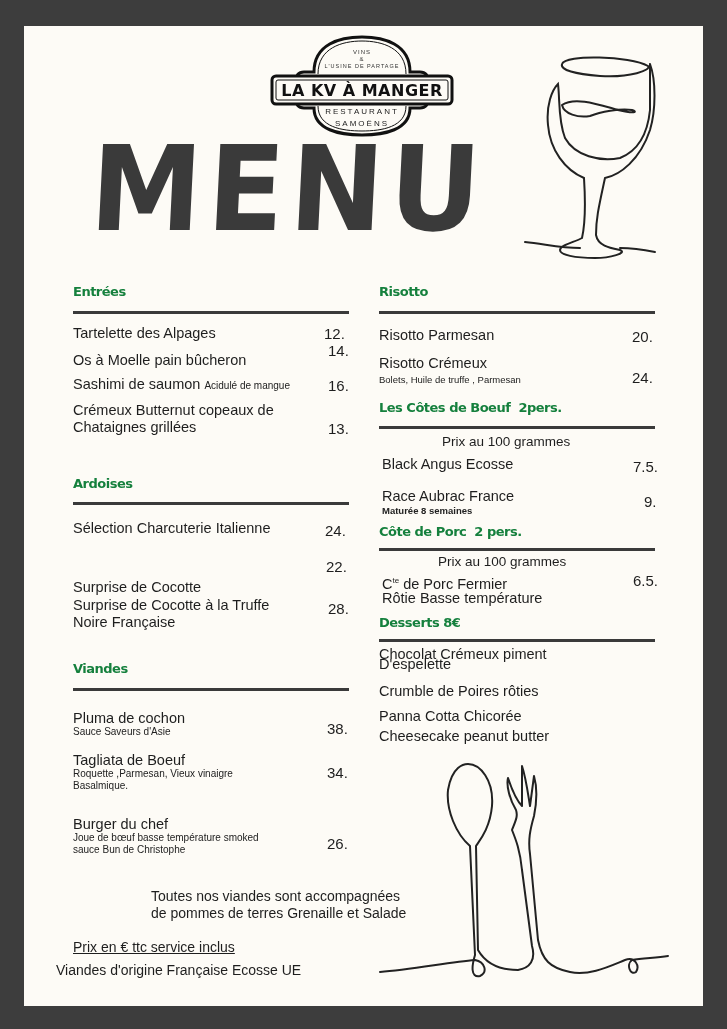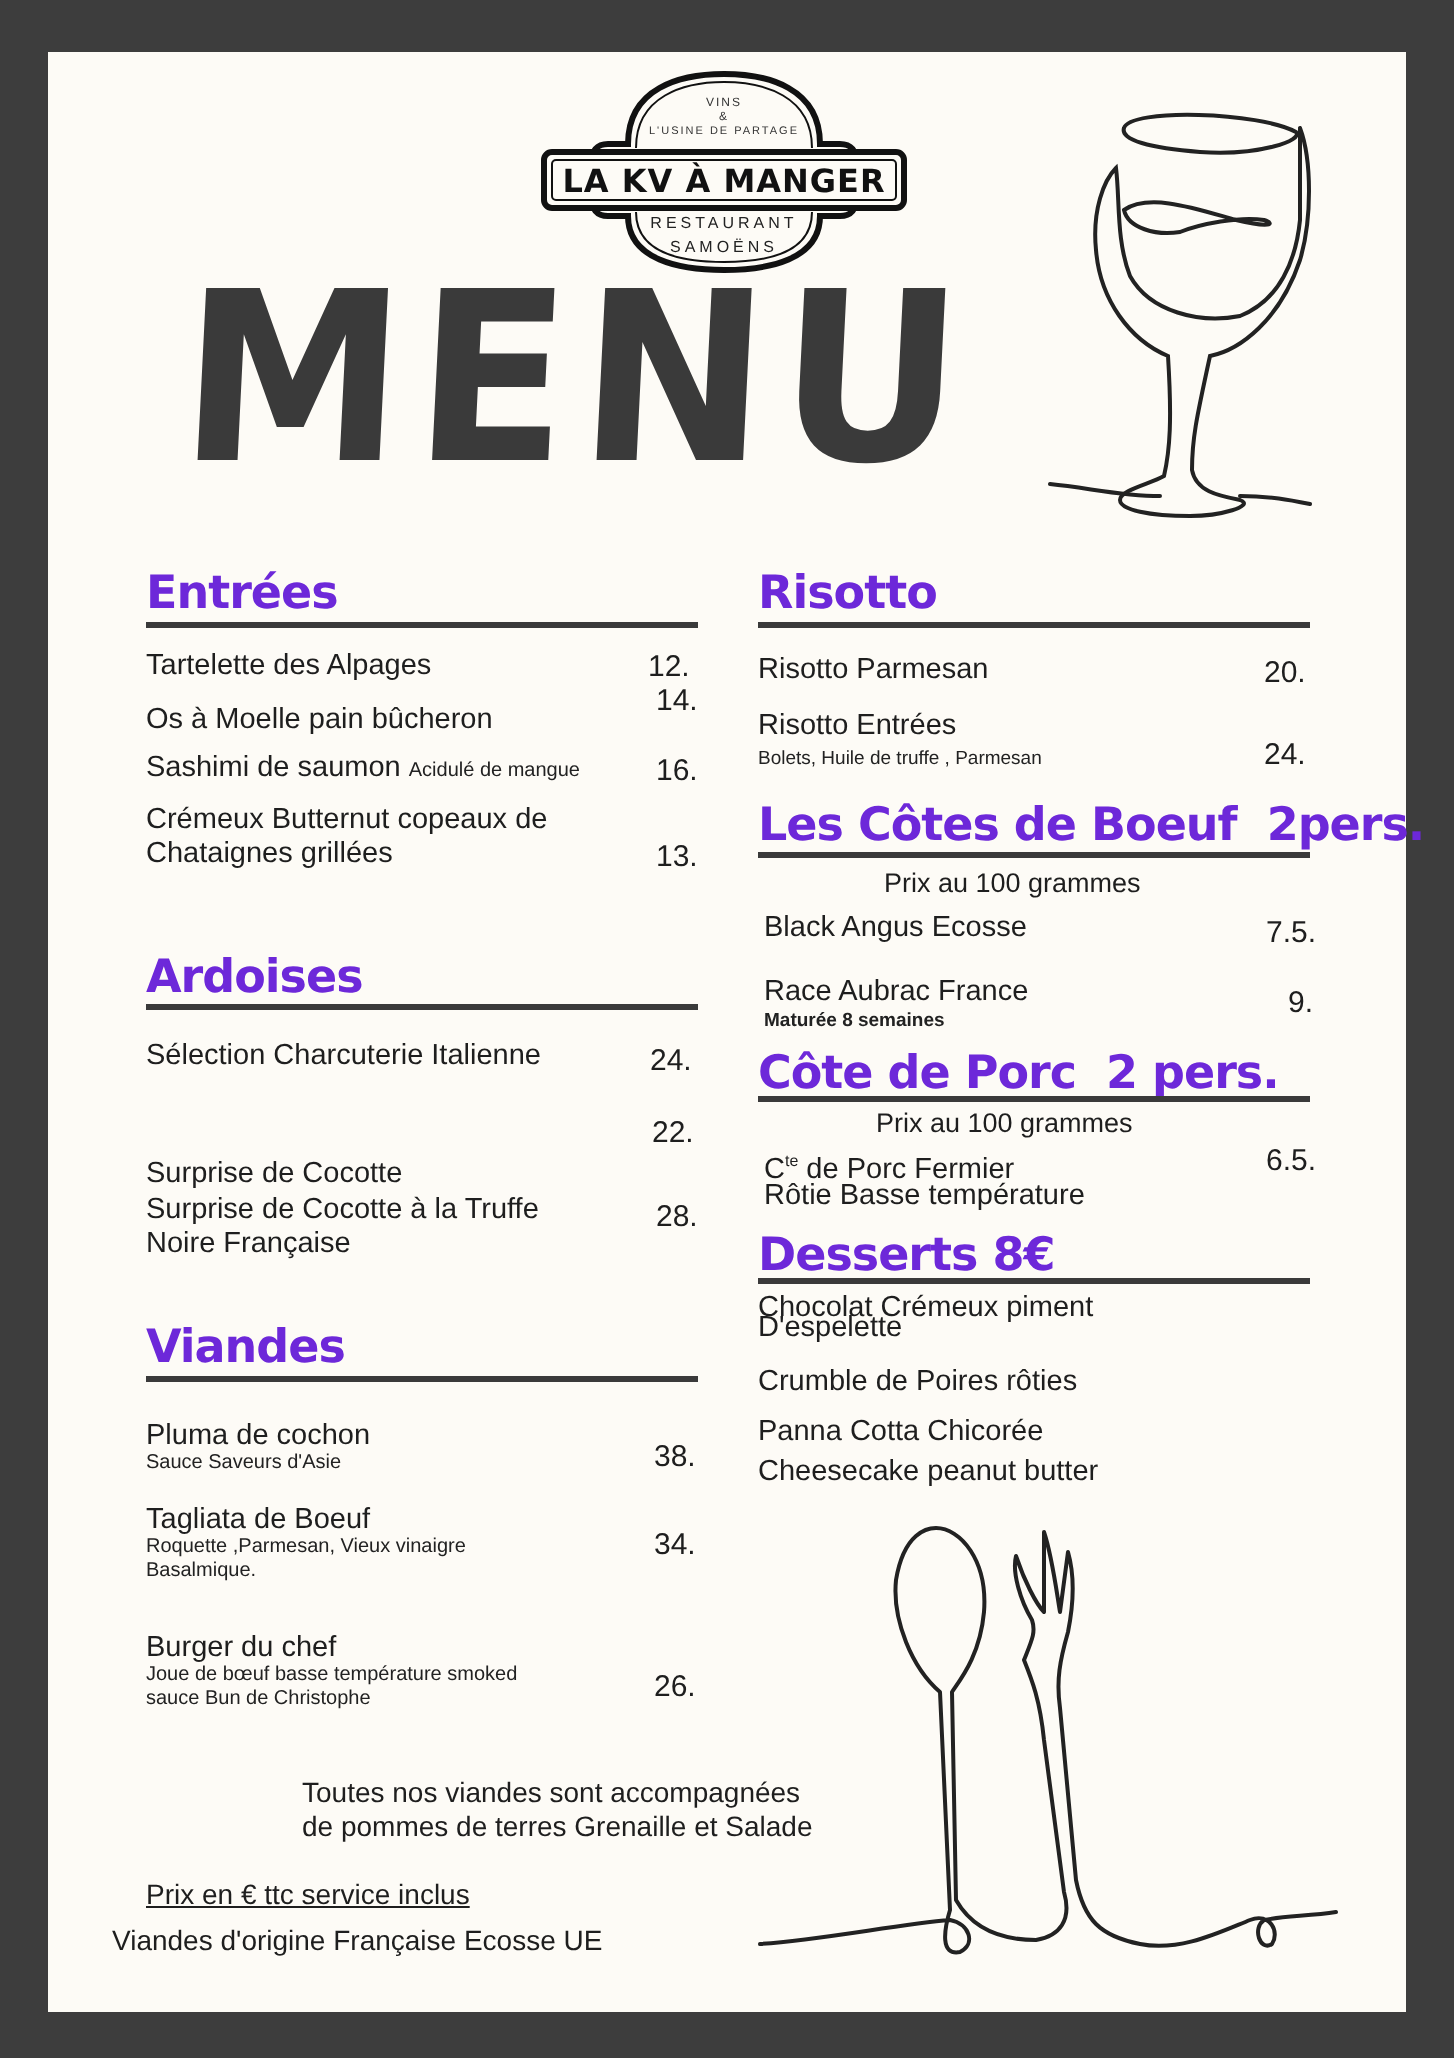--- a/index.html
+++ b/index.html
@@ -1,19 +1,19 @@
 <!DOCTYPE html>
 <html><head>
 <meta charset="utf-8">
 <style>
   html, body { margin:0; padding:0; }
   body { width:727px; height:1029px; background:#3d3d3d; position:relative; overflow:hidden; font-family:"Liberation Sans", sans-serif; color:#222; }
   .page { position:absolute; left:24px; top:26px; width:679px; height:980px; background:#fdfbf6; }
   .abs { position:absolute; }
-  .section-title { font-family:"DejaVu Sans", sans-serif; font-weight:bold; font-size:23px; color:#6d28d9; letter-spacing:-0.5px; white-space:nowrap; }
+  .section-title { font-family:"DejaVu Sans", sans-serif; font-weight:bold; font-size:13px; color:#15803d; letter-spacing:-0.5px; white-space:nowrap; }
   .rule { position:absolute; height:3px; background:#3a3a3a; }
   .item { position:absolute; font-size:14.5px; color:#1e1e1e; line-height:17px; white-space:nowrap; }
   .sub { font-size:10px; line-height:12px; color:#222; }
   .price { position:absolute; font-size:15px; color:#1e1e1e; white-space:nowrap; }
   .menu-title { font-family:"DejaVu Sans", sans-serif; font-weight:bold; color:#3a3a3a; font-size:118px; letter-spacing:6px; transform:scaleX(0.95) skewX(-3deg); transform-origin:left top; }
   .logo-text { font-family:"DejaVu Sans", sans-serif; font-weight:bold; font-size:16px; color:#111; letter-spacing:0.5px; }
   .tiny { font-size:6px; letter-spacing:1px; color:#333; }
   .small-caps { font-size:8px; letter-spacing:2px; color:#222; }
 </style>
 </head>
@@ -101,21 +101,21 @@
   <div class="item" style="left:127px; top:862px; font-size:14px;">Toutes nos viandes sont accompagnées</div>
   <div class="item" style="left:49px; top:913px; font-size:14px; text-decoration:underline;">Prix en € ttc service inclus</div>
   <div class="item" style="left:32px; top:936px; font-size:14px;">Viandes d'origine Française Ecosse UE</div>
 
   <div class="abs section-title" style="left:355px; top:258px;">Risotto</div>
   <div class="rule" style="left:355px; top:285px; width:276px;"></div>
 
   <div class="item" style="left:355px; top:301px;">Risotto Parmesan</div>
   <div class="price" style="left:608px; top:302px;">20.</div>
 
-  <div class="item" style="left:355px; top:329px;">Risotto Entrées</div>
+  <div class="item" style="left:355px; top:329px;">Risotto Crémeux</div>
   <div class="item sub" style="left:355px; top:348px; font-size:9.5px;">Bolets, Huile de truffe , Parmesan</div>
   <div class="price" style="left:608px; top:343px;">24.</div>
 
   <div class="abs section-title" style="left:355px; top:374px;">
     <span>Les Côtes de Boeuf</span>&nbsp;&nbsp;<span>2pers.</span>
   </div>
   <div class="rule" style="left:355px; top:400px; width:276px;"></div>
   <div class="item" style="left:418px; top:407px; font-size:13.5px;">Prix au 100 grammes</div>
 
   <div class="item" style="left:358px; top:430px;">Black Angus Ecosse</div>

